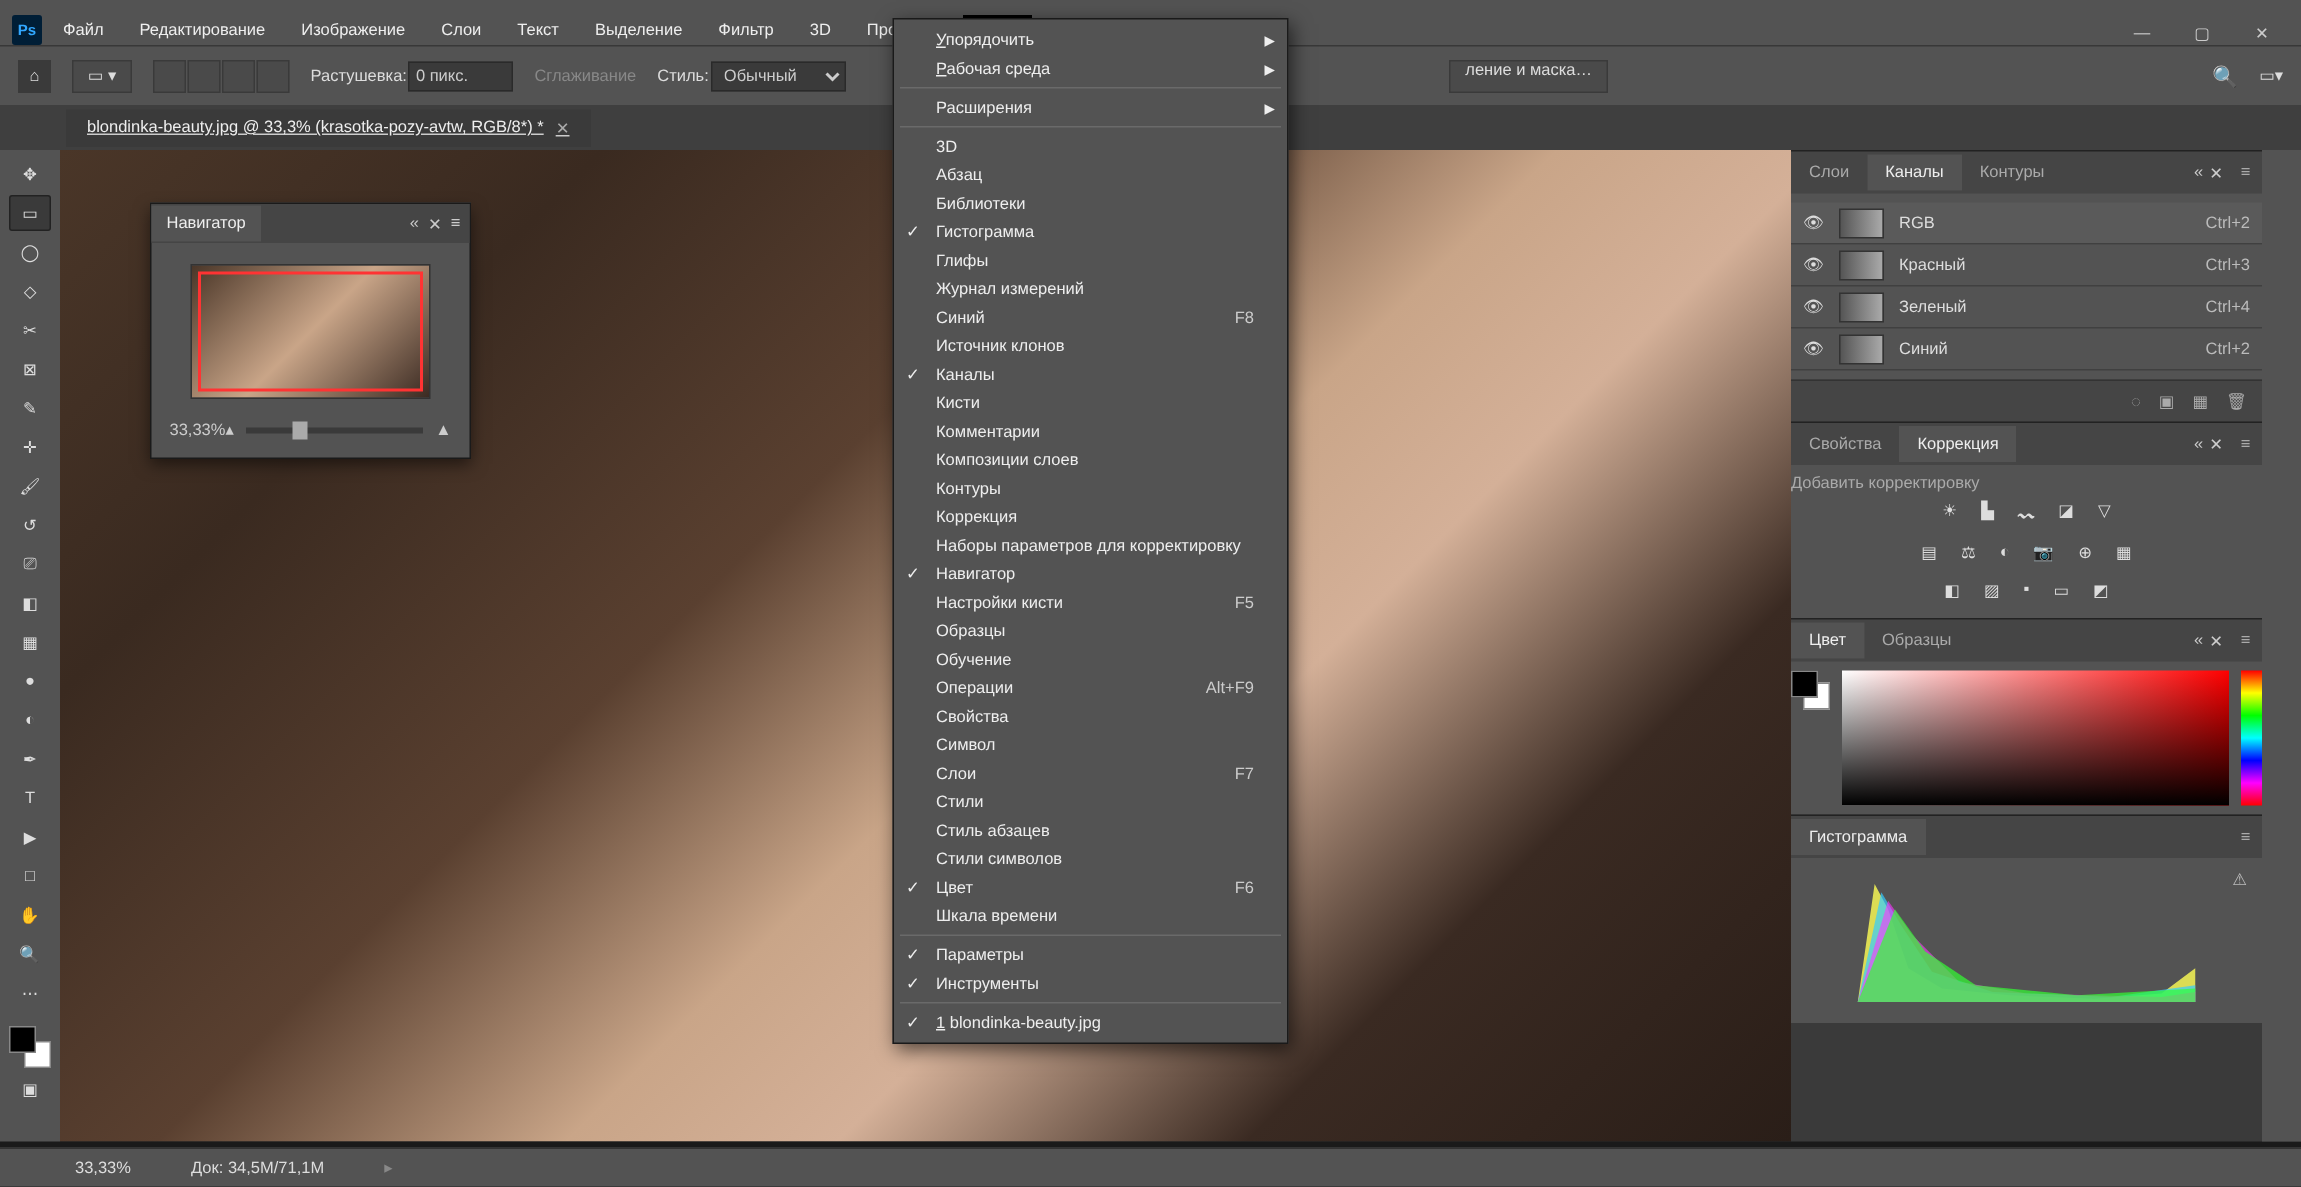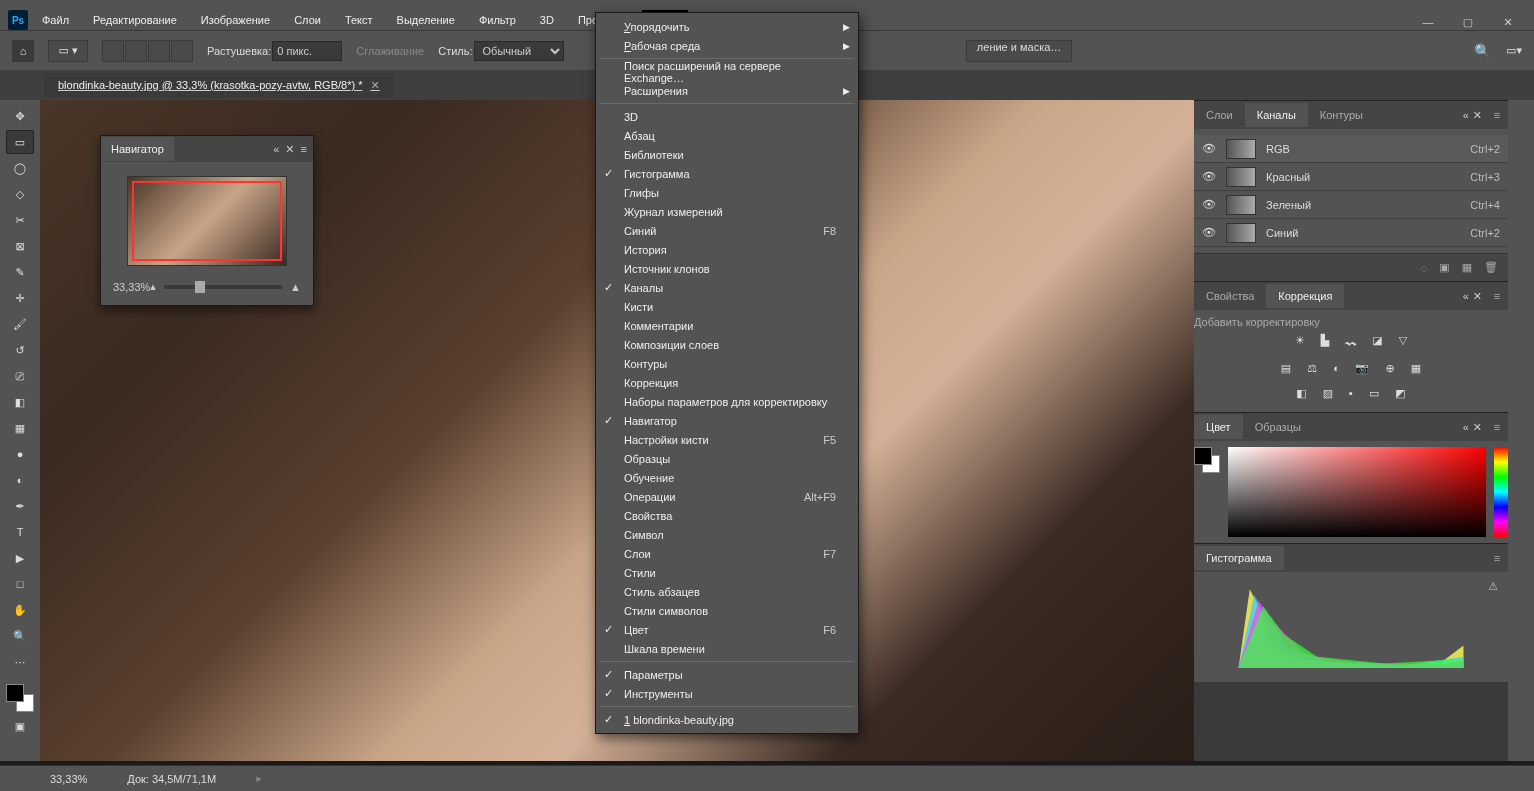--- a/index.html
+++ b/index.html
@@ -332,23 +332,20 @@
     <div class="dd-item">
       <span><span class="ul">У</span>порядочить</span>
       <span class="arr">▶</span>
     </div>
     <div class="dd-item">
       <span><span class="ul">Р</span>абочая среда</span>
       <span class="arr">▶</span>
     </div>
     <div class="dd-sep"></div>
     <div class="dd-item">
-      <span>Поиск расширений на сервере Exchange…</span>
-    </div>
-    <div class="dd-item">
       <span>Расширения</span>
       <span class="arr">▶</span>
     </div>
     <div class="dd-sep"></div>
     <div class="dd-item">
       <span>3D</span>
     </div>
     <div class="dd-item">
       <span>Абзац</span>
     </div>
@@ -363,23 +360,20 @@
       <span>Глифы</span>
     </div>
     <div class="dd-item">
       <span>Журнал измерений</span>
     </div>
     <div class="dd-item">
       <span>Синий</span>
       <span class="sc">F8</span>
     </div>
     <div class="dd-item">
-      <span>История</span>
-    </div>
-    <div class="dd-item">
       <span>Источник клонов</span>
     </div>
     <div class="dd-item">
       <span class="chk">✓</span>
       <span>Каналы</span>
     </div>
     <div class="dd-item">
       <span>Кисти</span>
     </div>
     <div class="dd-item">

